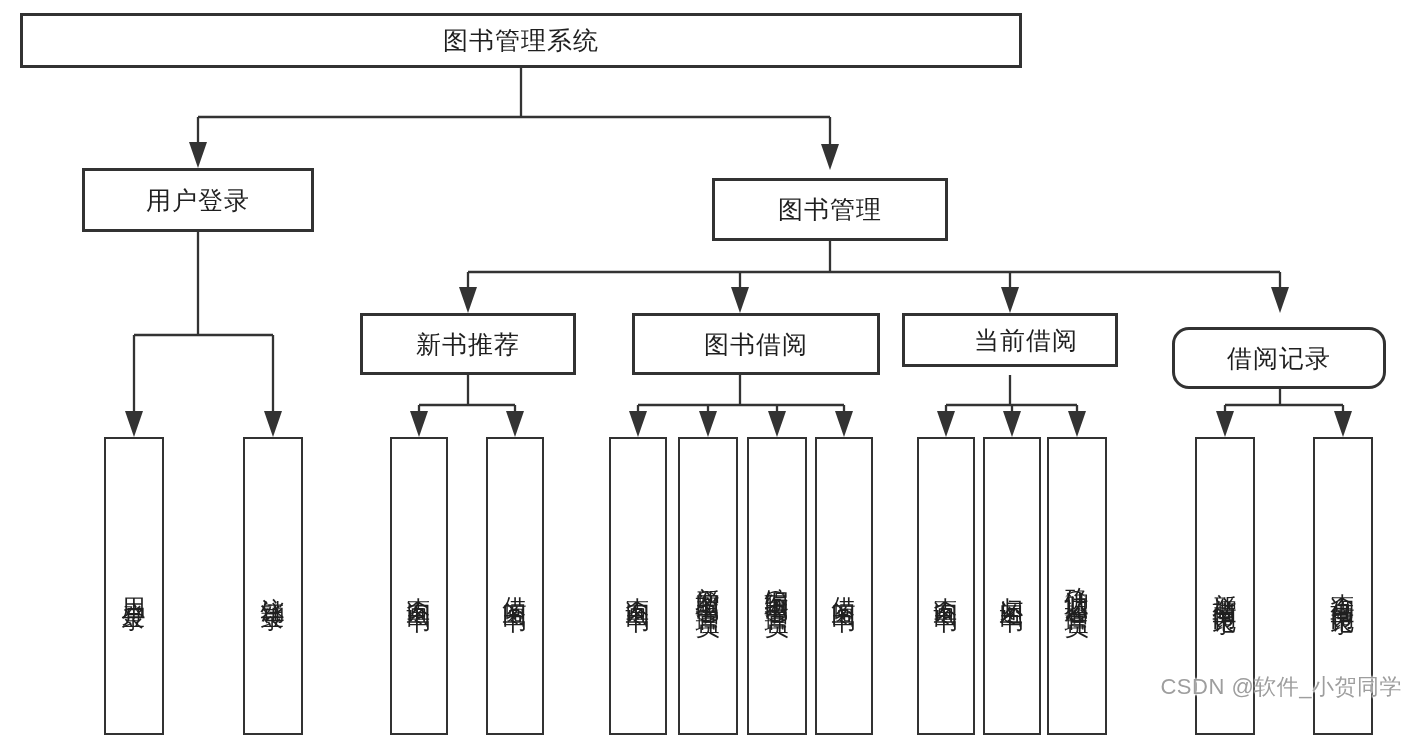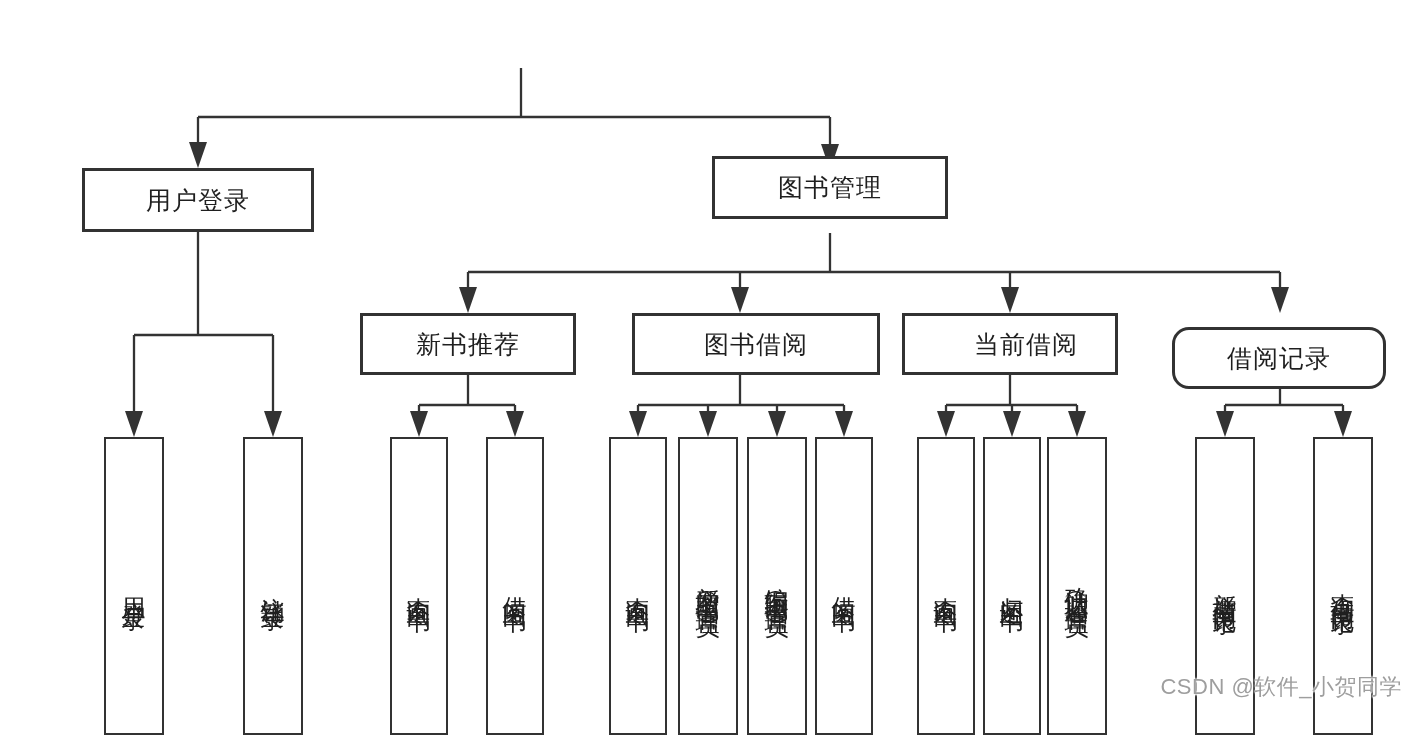--- a/index.html
+++ b/index.html
@@ -80,35 +80,38 @@
       <polygon points="708,437 699,411 717,411" fill="#333333"></polygon>
       <polygon points="777,437 768,411 786,411" fill="#333333"></polygon>
       <polygon points="844,437 835,411 853,411" fill="#333333"></polygon>
       <polygon points="946,437 937,411 955,411" fill="#333333"></polygon>
       <polygon points="1012,437 1003,411 1021,411" fill="#333333"></polygon>
       <polygon points="1077,437 1068,411 1086,411" fill="#333333"></polygon>
       <polygon points="1225,437 1216,411 1234,411" fill="#333333"></polygon>
       <polygon points="1343,437 1334,411 1352,411" fill="#333333"></polygon>
     </svg>
 
+  <div class="hnode" style="left:20px;top:13px;width:1002px;height:55px;">
+    <span>图书管理系统</span>
+  </div>
 
   <div class="hnode" style="left:82px;top:168px;width:232px;height:64px;">
     <span>用户登录</span>
   </div>
-  <div class="hnode" style="left:712px;top:156px;width:236px;height:63px;">
+  <div class="hnode" style="left:712px;top:178px;width:236px;height:63px;">
     <span>图书管理</span>
   </div>
 
   <div class="hnode" style="left:360px;top:313px;width:216px;height:62px;font-family:Liberation Serif, serif;">
     <span>新书推荐</span>
   </div>
   <div class="hnode" style="left:632px;top:313px;width:248px;height:62px;">
     <span>图书借阅</span>
   </div>
-  <div class="hnode" style="left:902px;top:313px;width:216px;height:62px;padding-left:32px;">
+  <div class="hnode" style="left:902px;top:313px;width:216px;height:54px;padding-left:32px;">
     <span>当前借阅</span>
   </div>
   <div class="hnode" style="left:1172px;top:327px;width:214px;height:62px;border-radius:17px;">
     <span>借阅记录</span>
   </div>
 
   <div class="leaf" style="left:104px;width:60px;">
     <span>用户登录</span>
   </div>
   <div class="leaf" style="left:243px;width:60px;">

